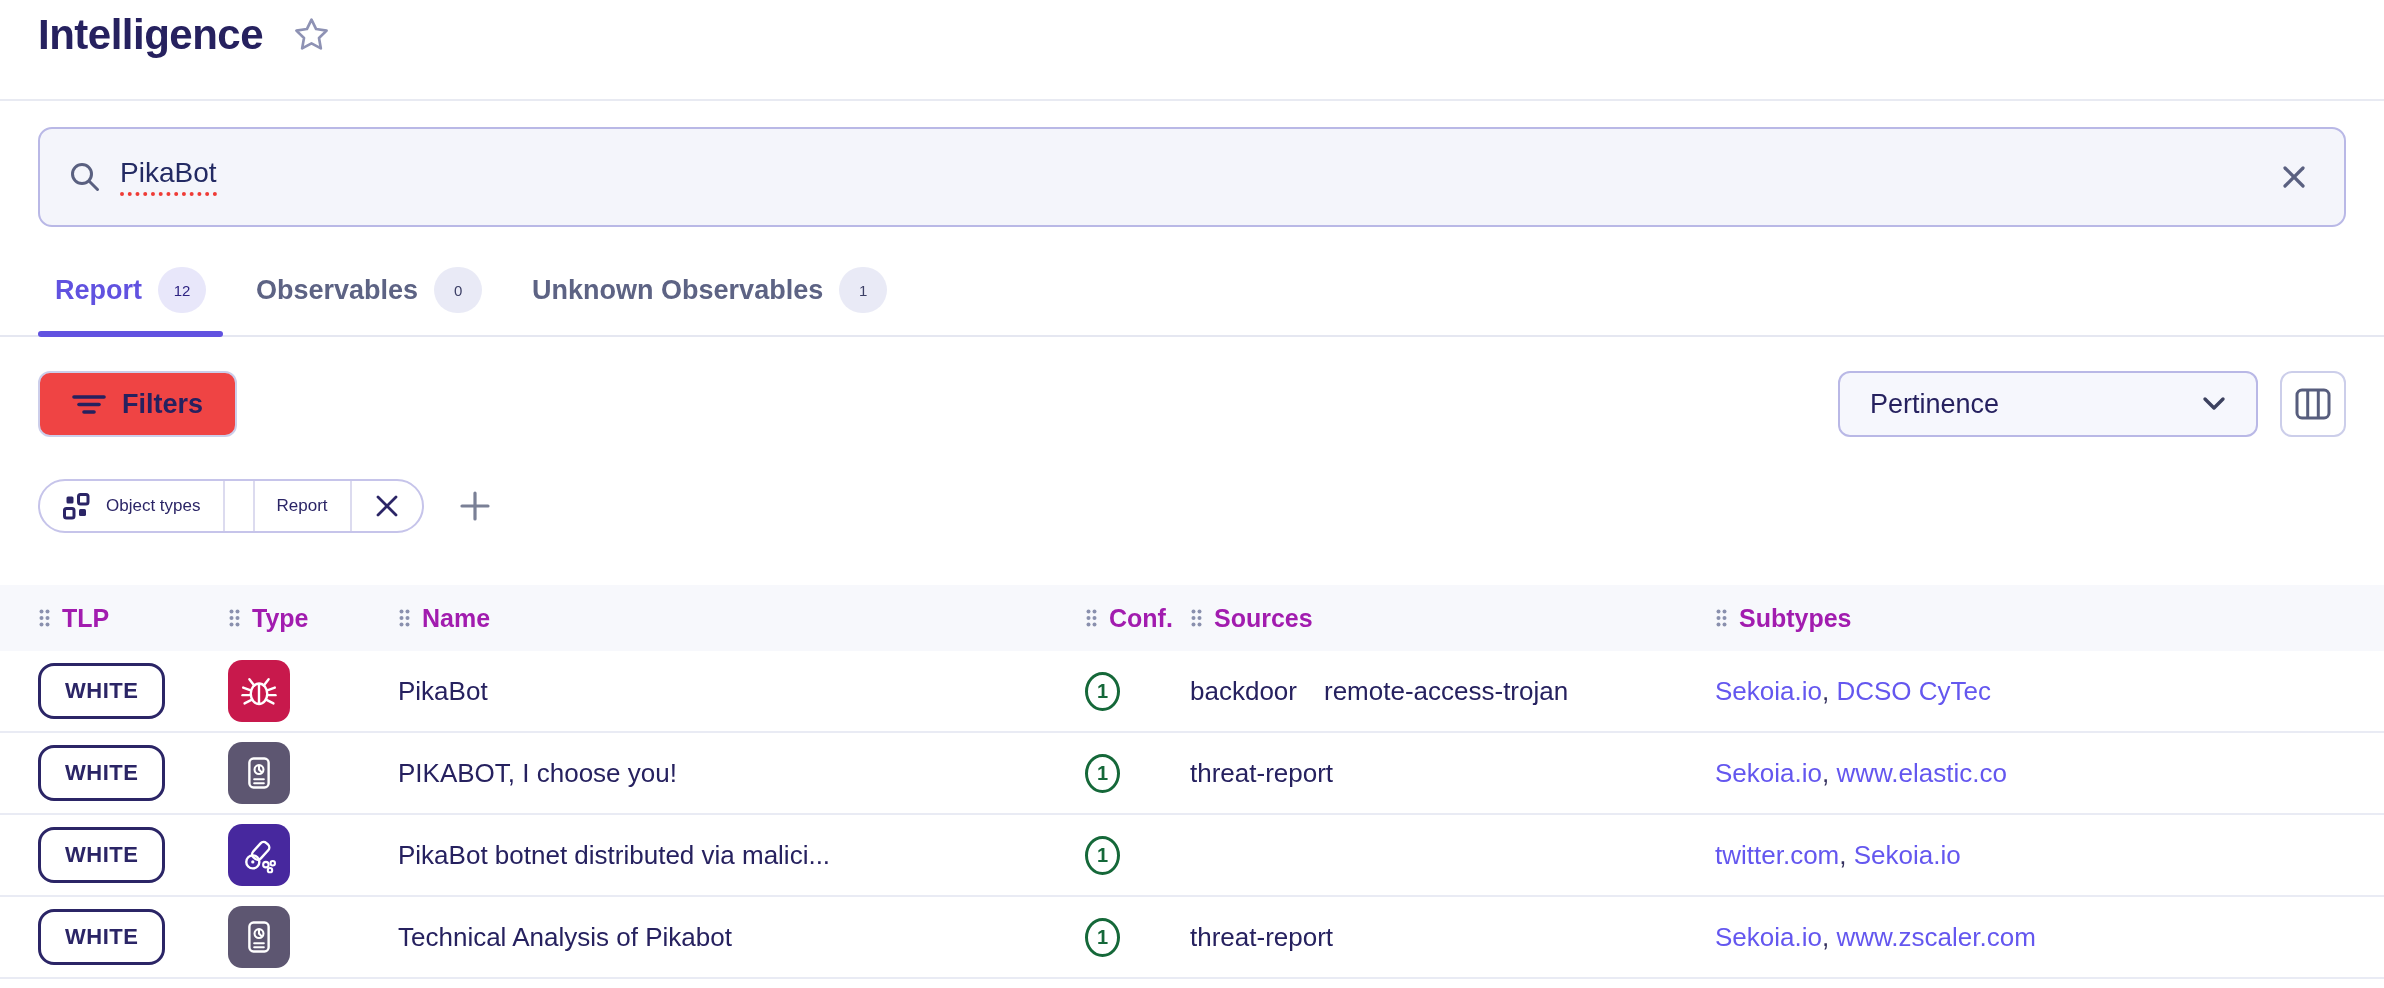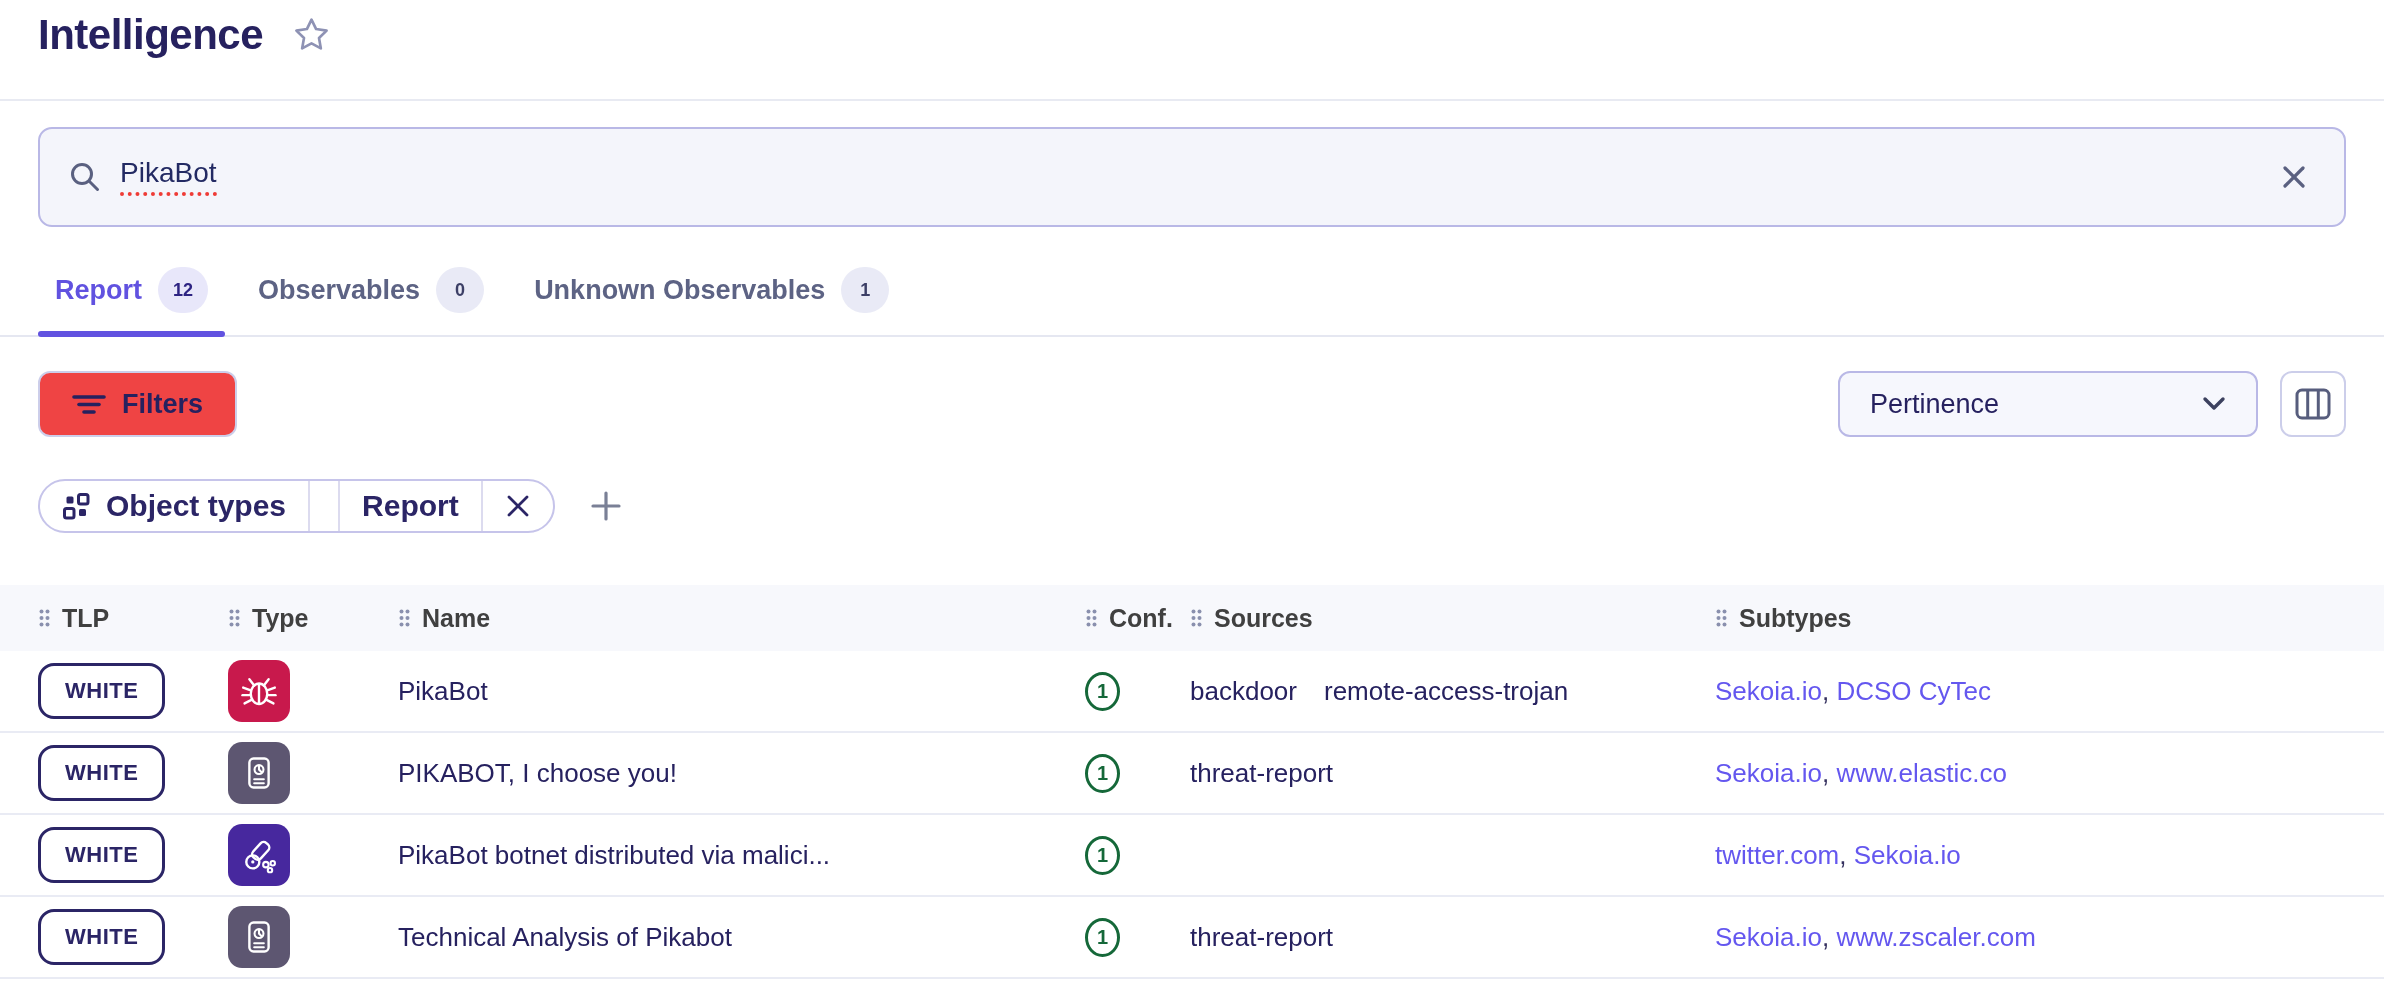--- a/index.html
+++ b/index.html
@@ -18,50 +18,50 @@
   .search-icon { flex:0 0 auto; margin-right:18px; display:flex; }
   .search-text { font-size:28px; color:#232a63; border-bottom:4px dotted #ef3b36; padding-bottom:3px; line-height:1.1; }
   .search-clear { position:absolute; right:34px; top:50%; transform:translateY(-50%); display:flex; cursor:pointer; }
 
   
   .tabs { margin-top:30px; padding:0 38px; display:flex; gap:16px; border-bottom:2px solid #e5e7f1; }
   .tab { position:relative; display:flex; align-items:center; gap:16px; padding:10px 17px 22px 17px; cursor:pointer; }
   .tab-label { font-size:27px; font-weight:bold; color:#5d6384; }
   .tab.active .tab-label { color:#6152e0; }
   .tab.active::after { content:""; position:absolute; left:0; right:0; bottom:-2px; height:6px; border-radius:4px; background:#6152e0; }
-  .tab-badge { min-width:48px; height:46px; padding:0 15px; border-radius:24px; background:#e8e7fa; color:#2d2382; font-size:18px; font-weight:bold; display:flex; align-items:center; justify-content:center; }
+  .tab-badge { min-width:48px; height:46px; padding:0 15px; border-radius:24px; background:#e8e7fa; color:#2d2382; font-size:15px; font-weight:normal; display:flex; align-items:center; justify-content:center; }
   .tab:not(.active) .tab-badge { background:#e9eaf6; color:#3c3f66; }
 
   
   .toolbar { margin-top:34px; padding:0 38px; display:flex; align-items:center; }
   .filters-btn { height:66px; padding:0 32px; background:#ef4444; border:2px solid #ccceea; border-radius:12px; display:flex; align-items:center; gap:16px; cursor:pointer; }
   .filters-label { font-size:27px; font-weight:bold; color:#26215f; }
   .toolbar-right { margin-left:auto; display:flex; align-items:center; gap:22px; }
   .sort-select { width:420px; height:66px; background:#f6f7fd; border:2px solid #b9b8e6; border-radius:12px; display:flex; align-items:center; padding:0 30px; cursor:pointer; }
   .sort-value { font-size:27px; color:#26215f; }
   .sort-select .chev { margin-left:auto; display:flex; }
   .columns-btn { width:66px; height:66px; background:#fff; border:2px solid #ccceea; border-radius:12px; display:flex; align-items:center; justify-content:center; cursor:pointer; }
 
   
   .chip-row { margin-top:42px; padding:0 38px; display:flex; align-items:center; gap:34px; }
   .chip { height:54px; border:2px solid #c6c4ea; border-radius:27px; display:flex; align-items:stretch; overflow:hidden; background:#fff; }
   .chip-seg { display:flex; align-items:center; padding:0 22px; }
   .chip-seg + .chip-seg { border-left:2px solid #dcdbef; }
   .chip-seg.cat { gap:16px; }
   .chip-seg.op { padding:0 14px; }
-  .chip-label { font-size:30px; font-weight:bold; color:#2b2566; white-space:nowrap; }
+  .chip-label { font-size:17px; font-weight:normal; color:#2b2566; white-space:nowrap; }
   .chip-close { cursor:pointer; display:flex; align-items:center; }
   .chip-add { display:flex; align-items:center; cursor:pointer; }
 
   
   .table { margin-top:52px; }
   .tgrid { display:grid; grid-template-columns:190px 170px 687px 105px 525px 1fr; align-items:center; padding:0 38px; }
   .thead { background:#f7f8fc; height:66px; }
   .th { display:flex; align-items:center; gap:11px; }
-  .th-label { font-size:25px; font-weight:bold; color:#404040; }
+  .th-label { font-size:25px; font-weight:bold; color:#a21caf; }
   .trow { height:82px; border-bottom:2px solid #e9ebf4; cursor:pointer; }
   .tlp-badge { display:inline-flex; align-items:center; justify-content:center; height:56px; padding:12px 24px; border:3px solid #2b2566; border-radius:16px; font-size:22px; font-weight:bold; letter-spacing:0.5px; color:#2b2566; background:#fff; }
   .type-icon { width:62px; height:62px; border-radius:14px; display:flex; align-items:center; justify-content:center; }
   .type-icon.malware { background:#c8194c; }
   .type-icon.report { background:#5d5671; }
   .type-icon.campaign { background:#47289e; }
   .row-name { font-size:26px; color:#26215f; white-space:nowrap; overflow:hidden; text-overflow:ellipsis; padding-right:30px; }
   .conf-badge { width:35px; height:39px; border:3.5px solid #156839; border-radius:50%; display:flex; align-items:center; justify-content:center; font-size:20px; font-weight:bold; color:#156839; }
   .subtypes { display:flex; gap:27px; font-size:26px; color:#26215f; white-space:nowrap; overflow:hidden; }
   .sources { font-size:26px; font-weight:normal; white-space:nowrap; overflow:hidden; }

